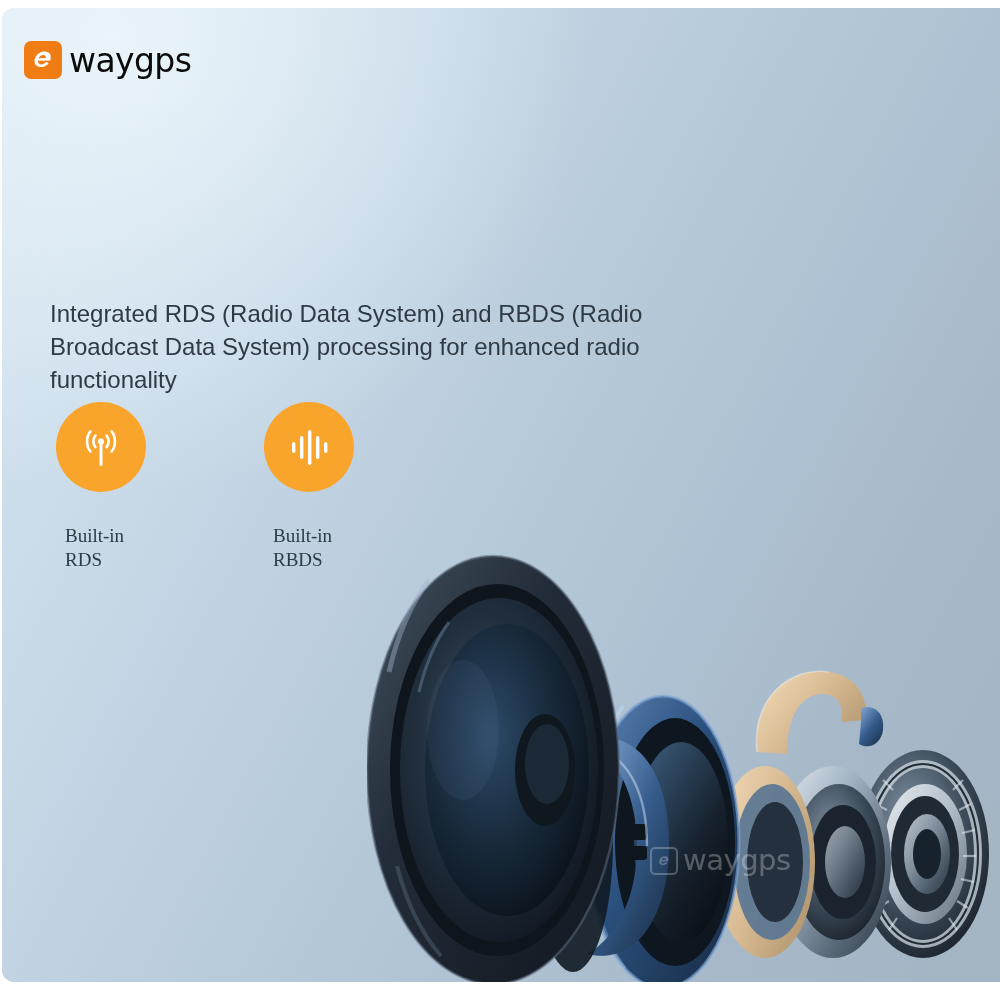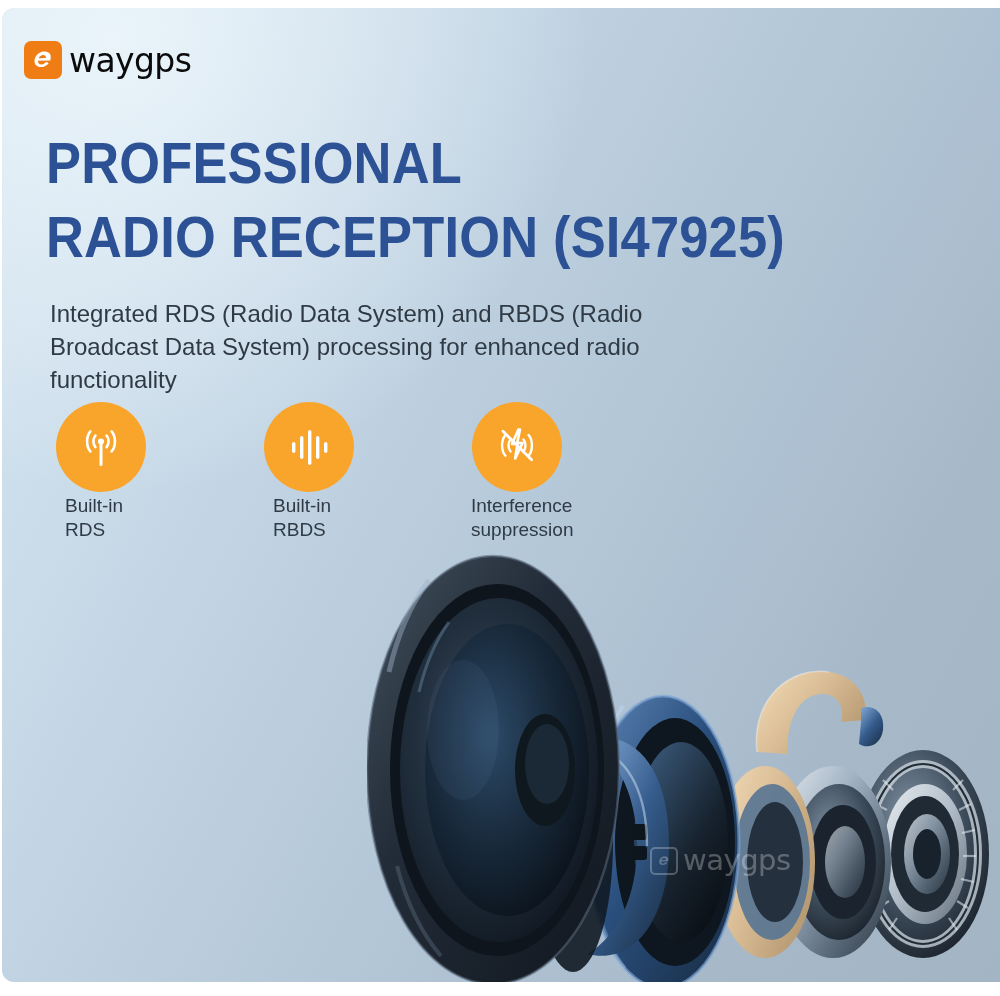--- a/index.html
+++ b/index.html
@@ -132,26 +132,27 @@
     height: 90px;
     border-radius: 50%;
     background: #F9A52B;
     display: flex;
     align-items: center;
     justify-content: center;
     margin-left: 1px;
   }
   .feature-circle svg { display: block; }
   .feature-label {
-    margin-top: 2px;
+    margin-top: 32px;
     margin-left: 10px;
     font-size: 19px;
     line-height: 24px;
     color: #2f3a44;
     white-space: pre-line;
+    font-family: Liberation Serif, serif;
   }
   .feature:nth-child(3) .feature-label { margin-left: 0px; }
 
   
   .product {
     position: absolute;
     right: -14px;
     bottom: -30px;
     width: 660px;
     height: 470px;
@@ -196,24 +197,20 @@
 
     <div class="logo">
       <span class="logo-mark">
         <svg width="28" height="28" viewBox="0 0 28 28" aria-hidden="true">
           <path d="M21.6 9.2c-1.0-2.6-3.8-4.0-7.1-3.6C10.0 6.1 6.3 9.6 5.6 13.8c-0.7 4.2 2.0 7.3 6.3 7.3 3.1 0 6.0-1.5 7.8-3.9l-2.6-1.4c-1.2 1.6-2.9 2.6-4.7 2.6-2.2 0-3.6-1.5-3.4-3.7l12.3-0.1c0.5-1.9 0.5-3.7 0.3-5.4zM9.6 12.2c0.8-1.9 2.6-3.3 4.6-3.3 1.9 0 3.0 1.3 2.8 3.2l-7.4 0.1z" fill="#ffffff"></path>
         </svg>
       </span>
       <span class="logo-text">waygps</span>
     </div>
 
-    <div class="headline">
-      <div class="headline-line">PROFESSIONAL</div>
-      <div class="headline-line">RADIO RECEPTION (SI47925)</div>
-    </div>
 
     <div class="subtitle">Integrated RDS (Radio Data System) and RBDS (Radio Broadcast Data System) processing for enhanced radio functionality</div>
 
     <div class="features">
 
       <div class="feature">
         <span class="feature-circle">
           <svg width="56" height="56" viewBox="0 0 56 56" aria-hidden="true">
             <g fill="none" stroke="#ffffff" stroke-width="2.6" stroke-linecap="round">
               <path d="M22.4 16.6c-2.6 3.0-2.6 8.6 0 11.6"></path>
@@ -238,36 +235,20 @@
               <rect x="25" y="9" width="3.4" height="35" rx="1.7"></rect>
               <rect x="33" y="15" width="3.4" height="23" rx="1.7"></rect>
               <rect x="41" y="21" width="3.4" height="11" rx="1.7"></rect>
             </g>
           </svg>
         </span>
         <span class="feature-label">Built-in
 RBDS</span>
       </div>
 
-      <div class="feature">
-        <span class="feature-circle">
-          <svg width="56" height="56" viewBox="0 0 56 56" aria-hidden="true">
-            <g fill="none" stroke="#ffffff" stroke-width="2.4" stroke-linecap="round">
-              <path d="M21.5 20.5c-2.6 3.0-2.6 9.0 0 12.0"></path>
-              <path d="M16.4 16.0c-4.4 5.2-4.4 15.6 0 20.8"></path>
-              <path d="M34.5 20.5c2.6 3.0 2.6 9.0 0 12.0"></path>
-              <path d="M39.6 16.0c4.4 5.2 4.4 15.6 0 20.8"></path>
-            </g>
-            <path d="M29.4 10.5 L23.0 25.0 L28.4 25.0 L26.2 39.5 L33.6 24.0 L28.2 24.0 L31.0 10.5 Z" fill="none" stroke="#ffffff" stroke-width="2.6" stroke-linejoin="round"></path>
-            <path d="M14.0 12.2 L42.6 40.8" stroke="#ffffff" stroke-width="2.8" stroke-linecap="round"></path>
-          </svg>
-        </span>
-        <span class="feature-label">Interference
-suppression</span>
-      </div>
 
     </div>
 
     <div class="product">
       <svg viewBox="0 0 660 470" preserveAspectRatio="xMidYMax meet" aria-hidden="true">
         <defs>
           <radialGradient id="coneOuter" cx="42%" cy="40%" r="72%">
             <stop offset="0%" stop-color="#3f4f63"></stop>
             <stop offset="45%" stop-color="#22303f"></stop>
             <stop offset="100%" stop-color="#0d141c"></stop>

